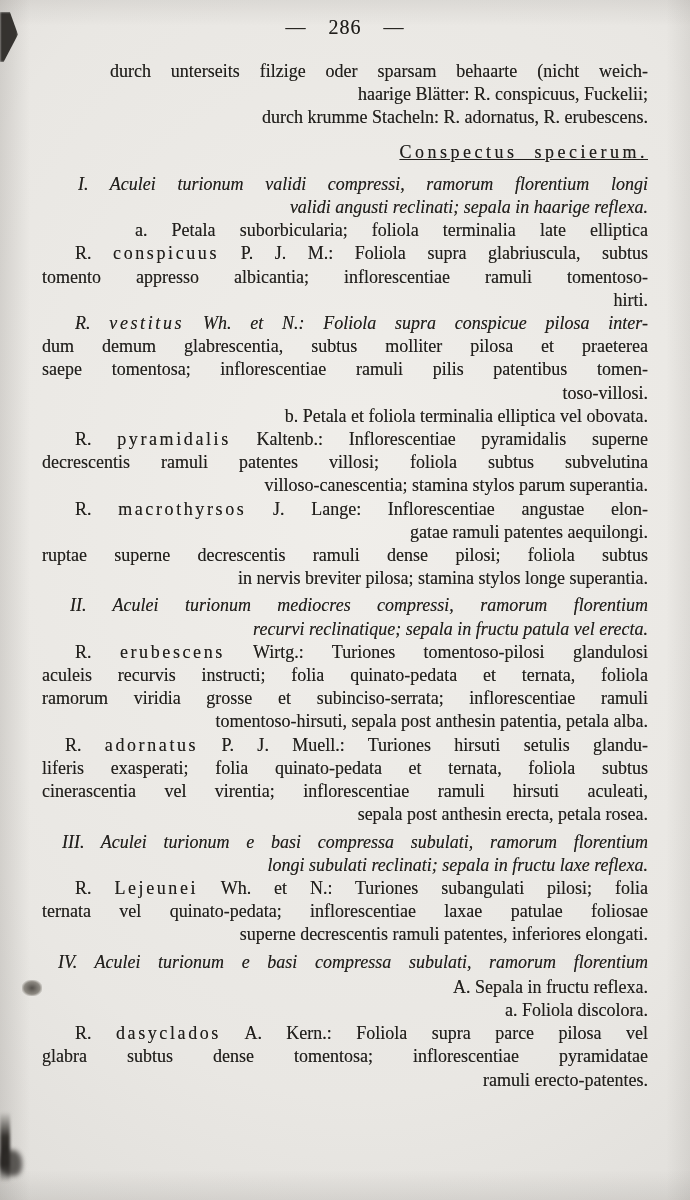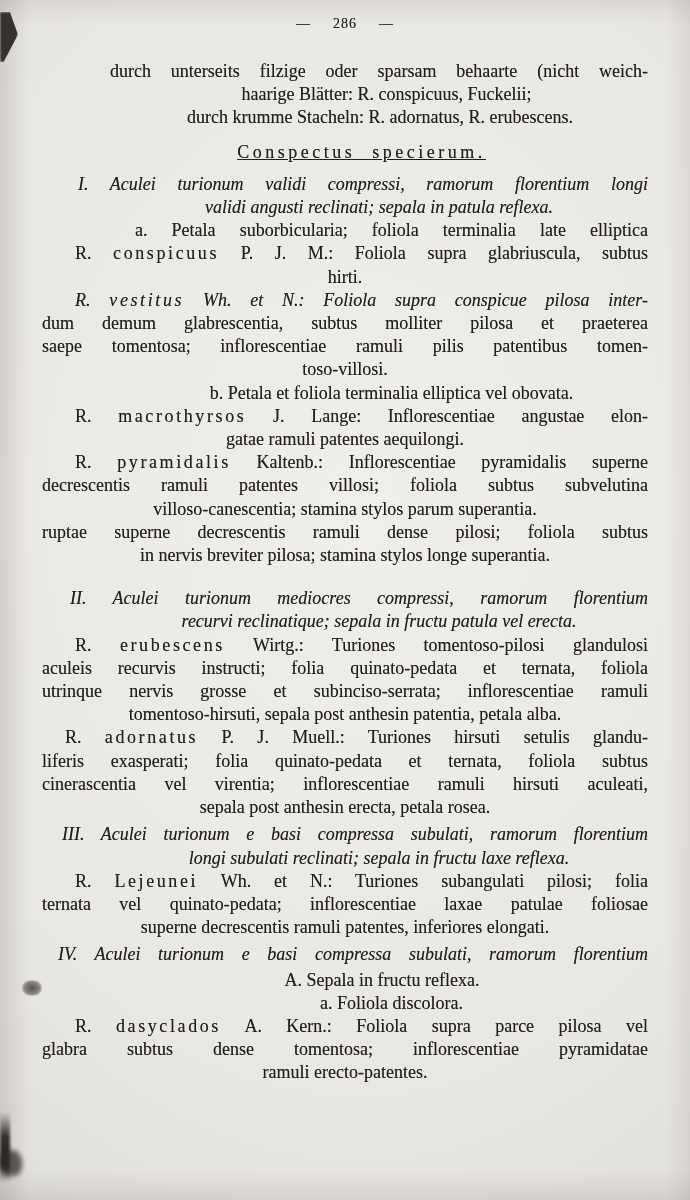--- a/index.html
+++ b/index.html
@@ -13,30 +13,30 @@
   .edge-shade {
     position: absolute; inset: 0; pointer-events: none;
     background:
       linear-gradient(90deg,  rgba(90,85,80,0.16) 0, rgba(90,85,80,0) 30px),
       linear-gradient(270deg, rgba(90,85,80,0.10) 0, rgba(90,85,80,0) 24px),
       linear-gradient(180deg, rgba(90,85,80,0.10) 0, rgba(90,85,80,0) 26px),
       linear-gradient(0deg,   rgba(90,85,80,0.12) 0, rgba(90,85,80,0) 30px);
   }
   .page-header {
     position: absolute; top: 16px; left: 0; width: 100%;
-    text-align: center; font-size: 14px; letter-spacing: 1px;
+    text-align: center; font-size: 20px; letter-spacing: 1px;
     text-shadow: 0 0 0.5px rgba(33,31,28,0.55);
   }
   .page-header .num { padding: 0 22px; }
   .column {
     position: absolute; left: 42px; top: 60px; width: 606px;
     font-size: 18px; line-height: 23.2px;
     text-shadow: 0 0 0.5px rgba(33,31,28,0.55);
   }
-  .line { text-align: center; overflow: hidden; max-height: 24px; }
+  .line { text-align: right; overflow: hidden; max-height: 24px; }
   .line.just { text-align: justify; text-align-last: justify; }
   .it  { font-style: italic; }
   .sp  { letter-spacing: 2.6px; }
   .sp2 { letter-spacing: 3.5px; word-spacing: 9px; }
   .artifact { position: absolute; pointer-events: none; }
   .artifact-corner {
     top: 12px; left: 0; width: 18px; height: 50px; background: #24221f;
     clip-path: polygon(0 0, 55% 0, 100% 45%, 20% 100%, 0 100%);
     filter: blur(1px); opacity: .9;
   }
@@ -73,59 +73,60 @@
     <div>
       <div class="line just" style="margin-left: 68px;"><span>durch unterseits filzige oder sparsam behaarte (nicht weich-</span></div>
       <div class="line" style="margin-left: 83px;"><span>haarige Blätter: R. conspicuus, Fuckelii;</span></div>
       <div class="line" style="margin-left: 70px;"><span>durch krumme Stacheln: R. adornatus, R. erubescens.</span></div>
     </div>
     <div style="margin-top: 11px;">
       <div class="line" style="margin-left: 33px; text-decoration: underline;"><span class="sp2">Conspectus specierum.</span></div>
     </div>
     <div style="margin-top: 9px;">
       <div class="line just" style="margin-left: 36px;"><span class="it">I. Aculei turionum validi compressi, ramorum florentium longi</span></div>
-      <div class="line" style="margin-left: 68px;"><span class="it">validi angusti reclinati; sepala in patula reflexa.</span></div>
+      <div class="line" style="margin-left: 68px;"><span class="it">validi angusti reclinati; sepala in haarige reflexa.</span></div>
     </div>
     <div>
       <div class="line just" style="margin-left: 93px;"><span>a. Petala suborbicularia; foliola terminalia late elliptica</span></div>
     </div>
     <div>
       <div class="line just" style="margin-left: 33px;"><span>R. </span><span class="sp">conspicuus</span><span> P. J. M.: Foliola supra glabriuscula, subtus</span></div>
+      <div class="line just"><span>tomento appresso albicantia; inflorescentiae ramuli tomentoso-</span></div>
       <div class="line"><span>hirti.</span></div>
     </div>
     <div>
       <div class="line just" style="margin-left: 33px; font-style: italic;"><span>R. </span><span class="sp">vestitus</span><span> Wh. et N.: Foliola supra conspicue pilosa inter-</span></div>
       <div class="line just"><span>dum demum glabrescentia, subtus molliter pilosa et praeterea</span></div>
       <div class="line just"><span>saepe tomentosa; inflorescentiae ramuli pilis patentibus tomen-</span></div>
       <div class="line"><span>toso-villosi.</span></div>
     </div>
     <div>
       <div class="line" style="margin-left: 93px;"><span>b. Petala et foliola terminalia elliptica vel obovata.</span></div>
     </div>
     <div>
-      <div class="line just" style="margin-left: 33px;"><span>R. </span><span class="sp">macrothyrsos</span><span> J. Lange: Inflorescentiae angustae elon-</span></div>
-      <div class="line"><span>gatae ramuli patentes aequilongi.</span></div>
-    </div>
-    <div>
       <div class="line just" style="margin-left: 33px;"><span>R. </span><span class="sp">pyramidalis</span><span> Kaltenb.: Inflorescentiae pyramidalis superne</span></div>
       <div class="line just"><span>decrescentis ramuli patentes villosi; foliola subtus subvelutina</span></div>
       <div class="line"><span>villoso-canescentia; stamina stylos parum superantia.</span></div>
     </div>
     <div>
+      <div class="line just" style="margin-left: 33px;"><span>R. </span><span class="sp">macrothyrsos</span><span> J. Lange: Inflorescentiae angustae elon-</span></div>
+      <div class="line"><span>gatae ramuli patentes aequilongi.</span></div>
+    </div>
+    <div>
       <div class="line just"><span>ruptae superne decrescentis ramuli dense pilosi; foliola subtus</span></div>
       <div class="line"><span>in nervis breviter pilosa; stamina stylos longe superantia.</span></div>
     </div>
-    <div style="margin-top: 20px;">
+    <div style="margin-top: 4px;">
       <div class="line just" style="margin-left: 28px;"><span class="it">II. Aculei turionum mediocres compressi, ramorum florentium</span></div>
       <div class="line" style="margin-left: 68px;"><span class="it">recurvi reclinatique; sepala in fructu patula vel erecta.</span></div>
     </div>
     <div>
       <div class="line just" style="margin-left: 33px;"><span>R. </span><span class="sp">erubescens</span><span> Wirtg.: Turiones tomentoso-pilosi glandulosi</span></div>
       <div class="line just"><span>aculeis recurvis instructi; folia quinato-pedata et ternata, foliola</span></div>
-      <div class="line just"><span>utrinque nervis grosse et subinciso-serrata; inflorescentiae ramuli</span></div>
+      <div class="line just"><span>ramorum viridia grosse et subinciso-serrata; inflorescentiae ramuli</span></div>
       <div class="line"><span>tomentoso-hirsuti, sepala post anthesin patentia, petala alba.</span></div>
     </div>
     <div>
       <div class="line just" style="margin-left: 23px;"><span>R. </span><span class="sp">adornatus</span><span> P. J. Muell.: Turiones hirsuti setulis glandu-</span></div>
       <div class="line just"><span>liferis exasperati; folia quinato-pedata et ternata, foliola subtus</span></div>
       <div class="line just"><span>cinerascentia vel virentia; inflorescentiae ramuli hirsuti aculeati,</span></div>
       <div class="line"><span>sepala post anthesin erecta, petala rosea.</span></div>
     </div>
     <div style="margin-top: 4px;">
       <div class="line just" style="margin-left: 20px;"><span class="it">III. Aculei turionum e basi compressa subulati, ramorum florentium</span></div>

